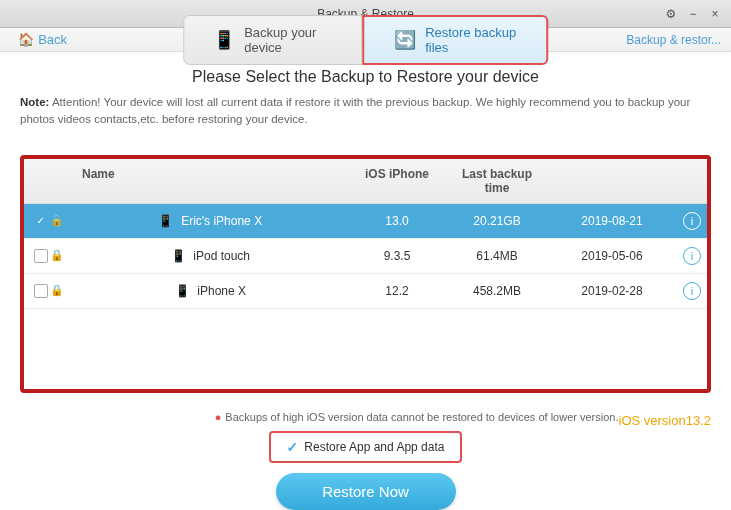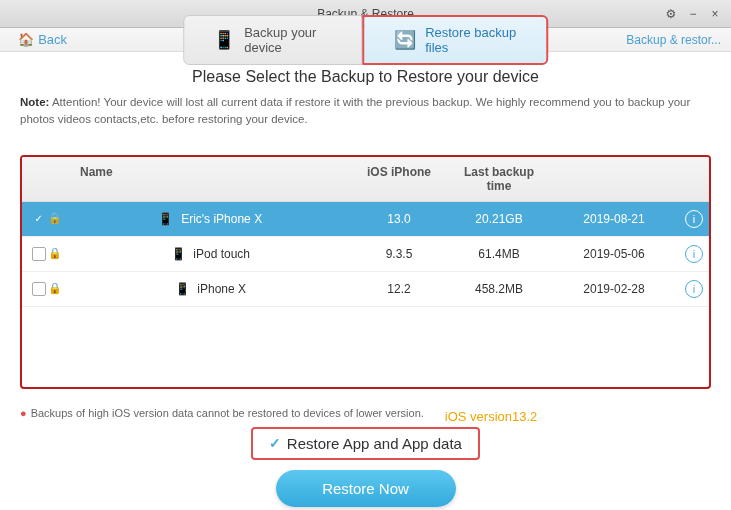--- a/index.html
+++ b/index.html
@@ -136,21 +136,21 @@
       line-height: 1.5;
       margin-bottom: 26px;
     }
     .note-text strong {
       color: #333;
       font-weight: 600;
     }
 
     
     .backup-table {
-      border: 2px solid #b91c1c;
+      border: 4px solid #b91c1c;
       border-radius: 4px;
       overflow: hidden;
       flex: 1;
     }
     .table-header {
       display: grid;
       grid-template-columns: 50px 1fr 100px 100px 130px 30px;
       background: linear-gradient(to bottom, #f5f5f5, #ebebeb);
       border-bottom: 1px solid #ddd;
       padding: 6px 0;
@@ -270,21 +270,21 @@
       border-radius: 4px;
       padding: 6px 16px;
       cursor: pointer;
     }
     .restore-check {
       color: #4aabdb;
       font-size: 14px;
       font-weight: bold;
     }
     .restore-option-label {
-      font-size: 15px;
+      font-size: 12px;
       color: #333;
     }
 
     .restore-now-btn {
       display: block;
       width: 180px;
       margin: 0 auto;
       padding: 10px 0;
       background: linear-gradient(to bottom, #5bc8f0, #35aadc);
       color: #fff;
@@ -292,23 +292,22 @@
       border-radius: 25px;
       font-size: 15px;
       font-weight: 500;
       cursor: pointer;
       border: none;
       box-shadow: 0 2px 4px rgba(0,0,0,0.15);
     }
 
     .warning-ios-row {
       display: flex;
-      justify-content: flex-start;
-      align-items: center;
-      gap: 21px;
+      justify-content: flex-end;
+      align-items: center;
     }
   </style>
 </head>
 <body>
 
 <div class="titlebar">
   <span class="titlebar-title">Backup &amp; Restore</span>
   <div class="titlebar-controls">
     <div class="titlebar-btn">⚙</div>
     <div class="titlebar-btn">−</div>

